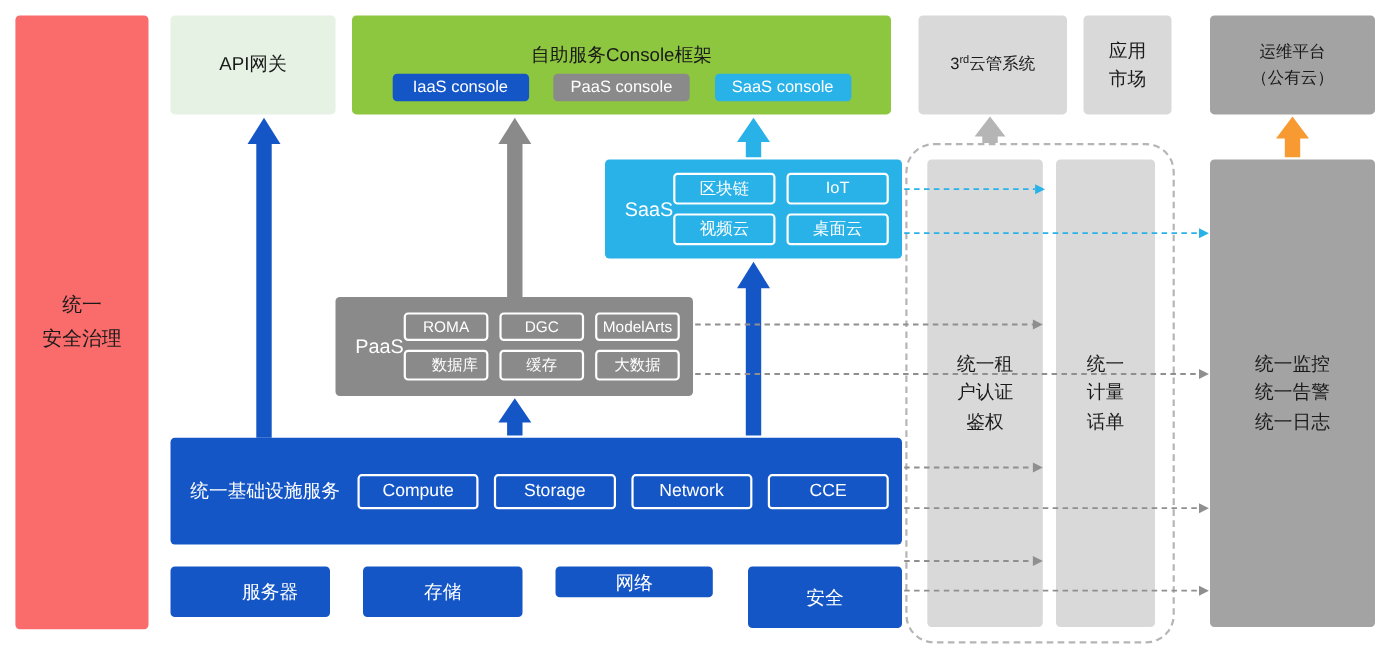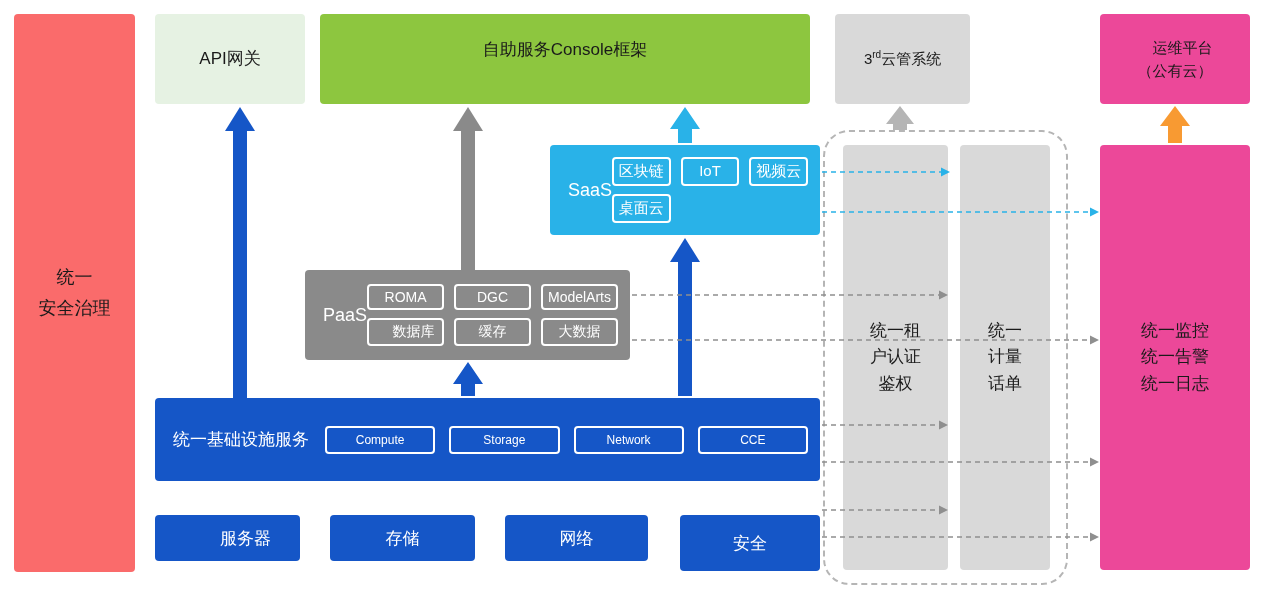--- a/index.html
+++ b/index.html
@@ -26,21 +26,21 @@
   .rounded { border-radius:4px; }
 
   
   .fill-red        { background:#fa6b6b; color:#1a1a1a; }
   .fill-lightgreen { background:#e6f2e3; color:#1a1a1a;justify-content:center; }
   .fill-green      { background:#8dc63f; color:#1a1a1a; }
   .fill-blue       { background:#1556c7; color:#ffffff; }
   .fill-gray       { background:#8a8a8a; color:#ffffff; }
   .fill-cyan       { background:#29b2e8; color:#ffffff; }
   .fill-lightgray  { background:#d9d9d9; color:#1a1a1a; }
-  .fill-orange     { background:#ec4899; color:#1a1a1a;text-align:right; }
+  .fill-orange     { background:#a3a3a3; color:#1a1a1a; }
 
   .leftbar  { font-size:18px; line-height:1.7; }
   .topbox   { font-size:17px; line-height:1.5; }
   .topbox-small { font-size:15px; line-height:1.55; }
 
   
   .console-frame { display:flex; flex-direction:column; padding:24px 14px 12px 14px; }
   .cf-title { text-align:center; font-size:17px; font-weight:500; }
   .cf-row { flex:1; display:flex; align-items:flex-end; justify-content:space-evenly; }
   .console-chip {
@@ -50,34 +50,34 @@
     font-size:15px;
     text-align:center;
   }
 
   sup { font-size:10px; vertical-align:super; }
 
   
   .layer-box { display:flex; align-items:center; padding:0 12px 0 18px; }
   .layer-label { font-size:18px; font-weight:500; white-space:nowrap;text-align:right; }
   .item-grid { flex:1; display:grid; gap:8px 10px; }
-  .grid-2 { grid-template-columns:1fr 1fr 1fr; }
+  .grid-2 { grid-template-columns:1fr 1fr; }
   .grid-3 { grid-template-columns:1fr 1fr 1fr; }
   .witem {
     border:2px solid #ffffff;
     border-radius:4px;
     color:#ffffff;
     font-size:15px;
     text-align:center;
     padding:3px 4px;
     white-space:nowrap;
   }
   .infra-label { font-size:17px; font-weight:500; margin-right:16px; white-space:nowrap; }
   .infra-items { flex:1; display:flex; gap:14px; }
-  .infra-items .witem { flex:1; font-size:12px; padding:5px 18px; }
+  .infra-items .witem { flex:1; font-size:16px; padding:5px 18px; }
 
   .bottom-box { font-size:17px; }
 
   .dashed-frame {
     border:2px dashed #b5b5b5;
     border-radius:26px;
   }
   .vbar { font-size:17px; line-height:1.55; }
 
   svg.overlay {
@@ -95,26 +95,41 @@
     <span>统一
 安全治理</span>
   </div>
 
   <div class="abs center rounded fill-lightgreen topbox" style="left:155px; top:14px; width:150px; height:90px;">
     <span>API网关</span>
   </div>
 
   <div class="abs rounded fill-green console-frame" style="left:320px; top:14px; width:490px; height:90px;">
     <div class="cf-title">自助服务Console框架</div>
+    <div class="cf-row">
+      <div class="console-chip fill-blue">
+        <span>IaaS console</span>
+      </div>
+      <div class="console-chip fill-gray">
+        <span>PaaS console</span>
+      </div>
+      <div class="console-chip fill-cyan">
+        <span>SaaS console</span>
+      </div>
+    </div>
   </div>
 
   <div class="abs center rounded fill-lightgray topbox-small" style="left:835px; top:14px; width:135px; height:90px;">
     <span><span>3</span><sup>rd</sup><span>云管系统</span></span>
   </div>
 
+  <div class="abs center rounded fill-lightgray topbox prelines" style="left:985px; top:14px; width:80px; height:90px;">
+    <span>应用
+市场</span>
+  </div>
 
   <div class="abs center rounded fill-orange topbox-small prelines" style="left:1100px; top:14px; width:150px; height:90px;">
     <span>运维平台
 （公有云）</span>
   </div>
 
   <div class="abs rounded fill-cyan layer-box" style="left:550px; top:145px; width:270px; height:90px;">
     <span class="layer-label">SaaS</span>
     <div class="item-grid grid-2">
       <div class="witem">区块链</div>
@@ -129,37 +144,37 @@
     <div class="item-grid grid-3">
       <div class="witem" style="font-size:14px;">ROMA</div>
       <div class="witem" style="font-size:14px;">DGC</div>
       <div class="witem" style="font-size:14px;">ModelArts</div>
       <div class="witem" style="font-size:14px;padding-left:20px;">数据库</div>
       <div class="witem" style="font-size:14px;">缓存</div>
       <div class="witem" style="font-size:14px;">大数据</div>
     </div>
   </div>
 
-  <div class="abs rounded fill-blue layer-box" style="left:155px; top:398px; width:665px; height:83px;">
+  <div class="abs rounded fill-blue layer-box" style="left:155px; top:398px; width:665px; height:97px;">
     <span class="infra-label">统一基础设施服务</span>
     <div class="infra-items">
       <div class="witem">Compute</div>
       <div class="witem">Storage</div>
       <div class="witem">Network</div>
       <div class="witem">CCE</div>
     </div>
   </div>
 
   <div class="abs center rounded fill-blue bottom-box" style="left:155px; top:515px; width:145px; height:46px;padding-left:36px;">
     <span>服务器</span>
   </div>
   <div class="abs center rounded fill-blue bottom-box" style="left:330px; top:515px; width:145px; height:46px;">
     <span>存储</span>
   </div>
-  <div class="abs center rounded fill-blue bottom-box" style="left:505px; top:515px; width:143px; height:46px;">
+  <div class="abs center rounded fill-blue bottom-box" style="left:505px; top:515px; width:143px; height:28px;">
     <span>网络</span>
   </div>
   <div class="abs center rounded fill-blue bottom-box" style="left:680px; top:515px; width:140px; height:56px;">
     <span>安全</span>
   </div>
 
   <div class="abs dashed-frame" style="left:823px; top:130px; width:245px; height:455px;"></div>
 
   <div class="abs center rounded fill-lightgray vbar prelines" style="left:843px; top:145px; width:105px; height:425px;">
     <span>统一租

